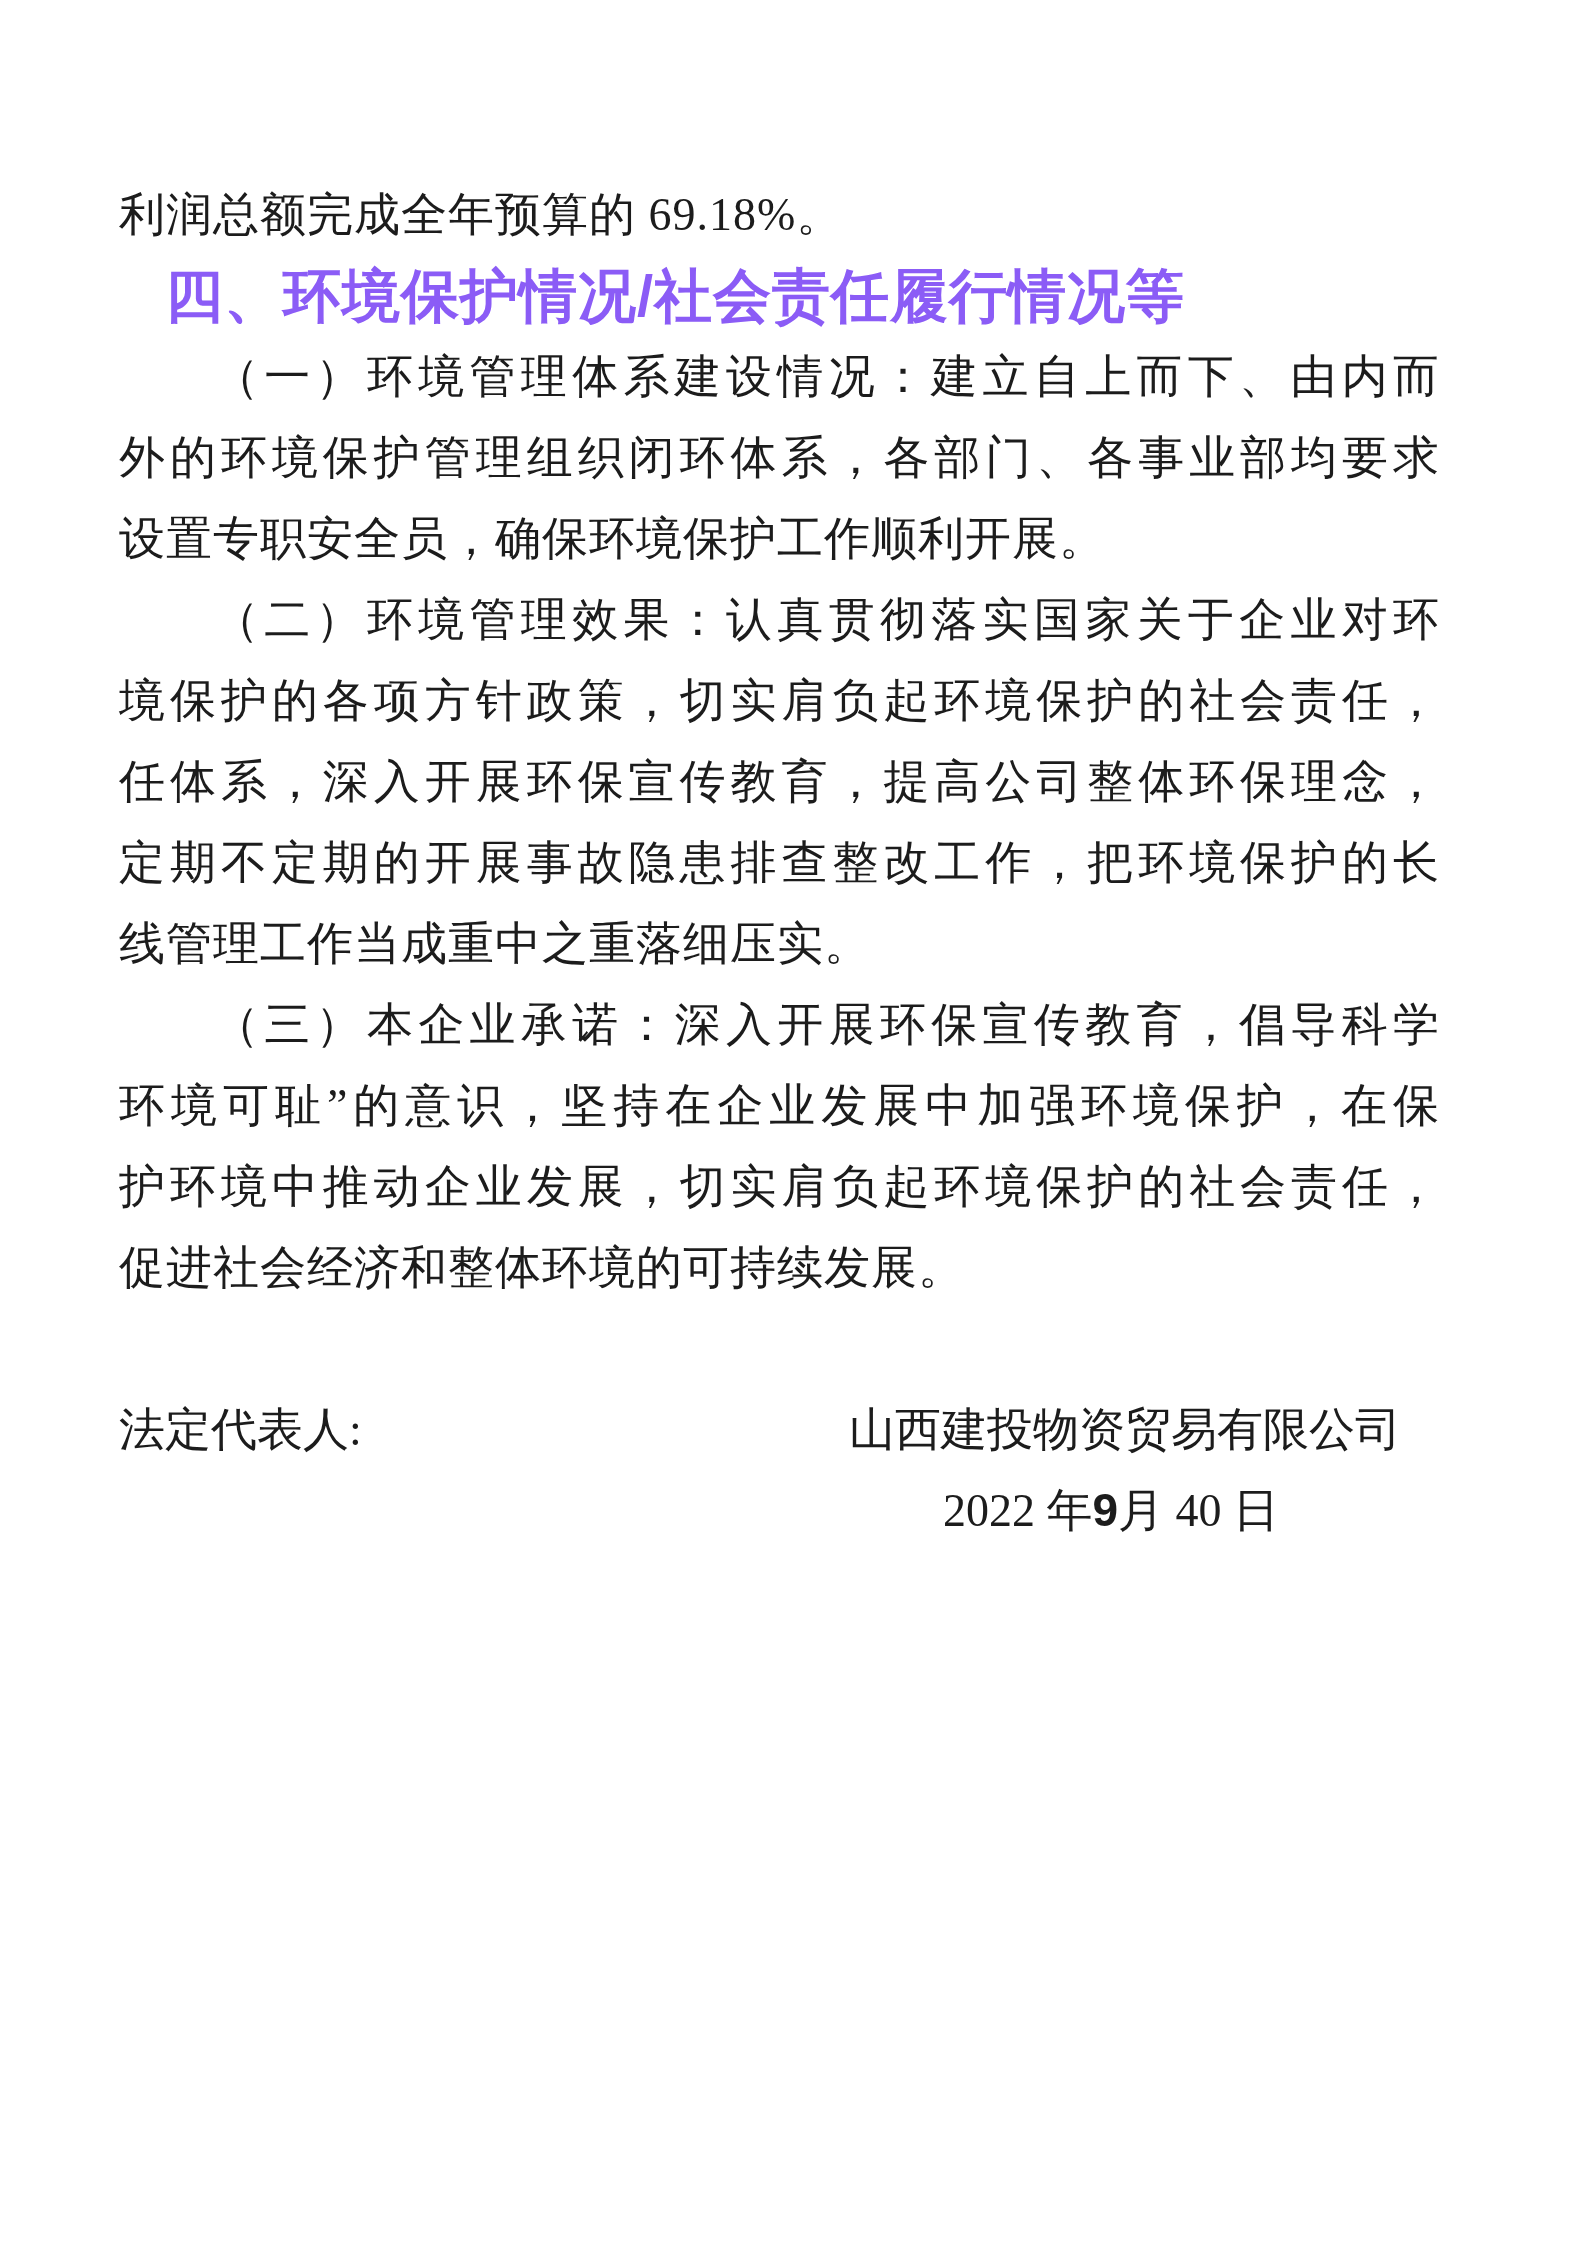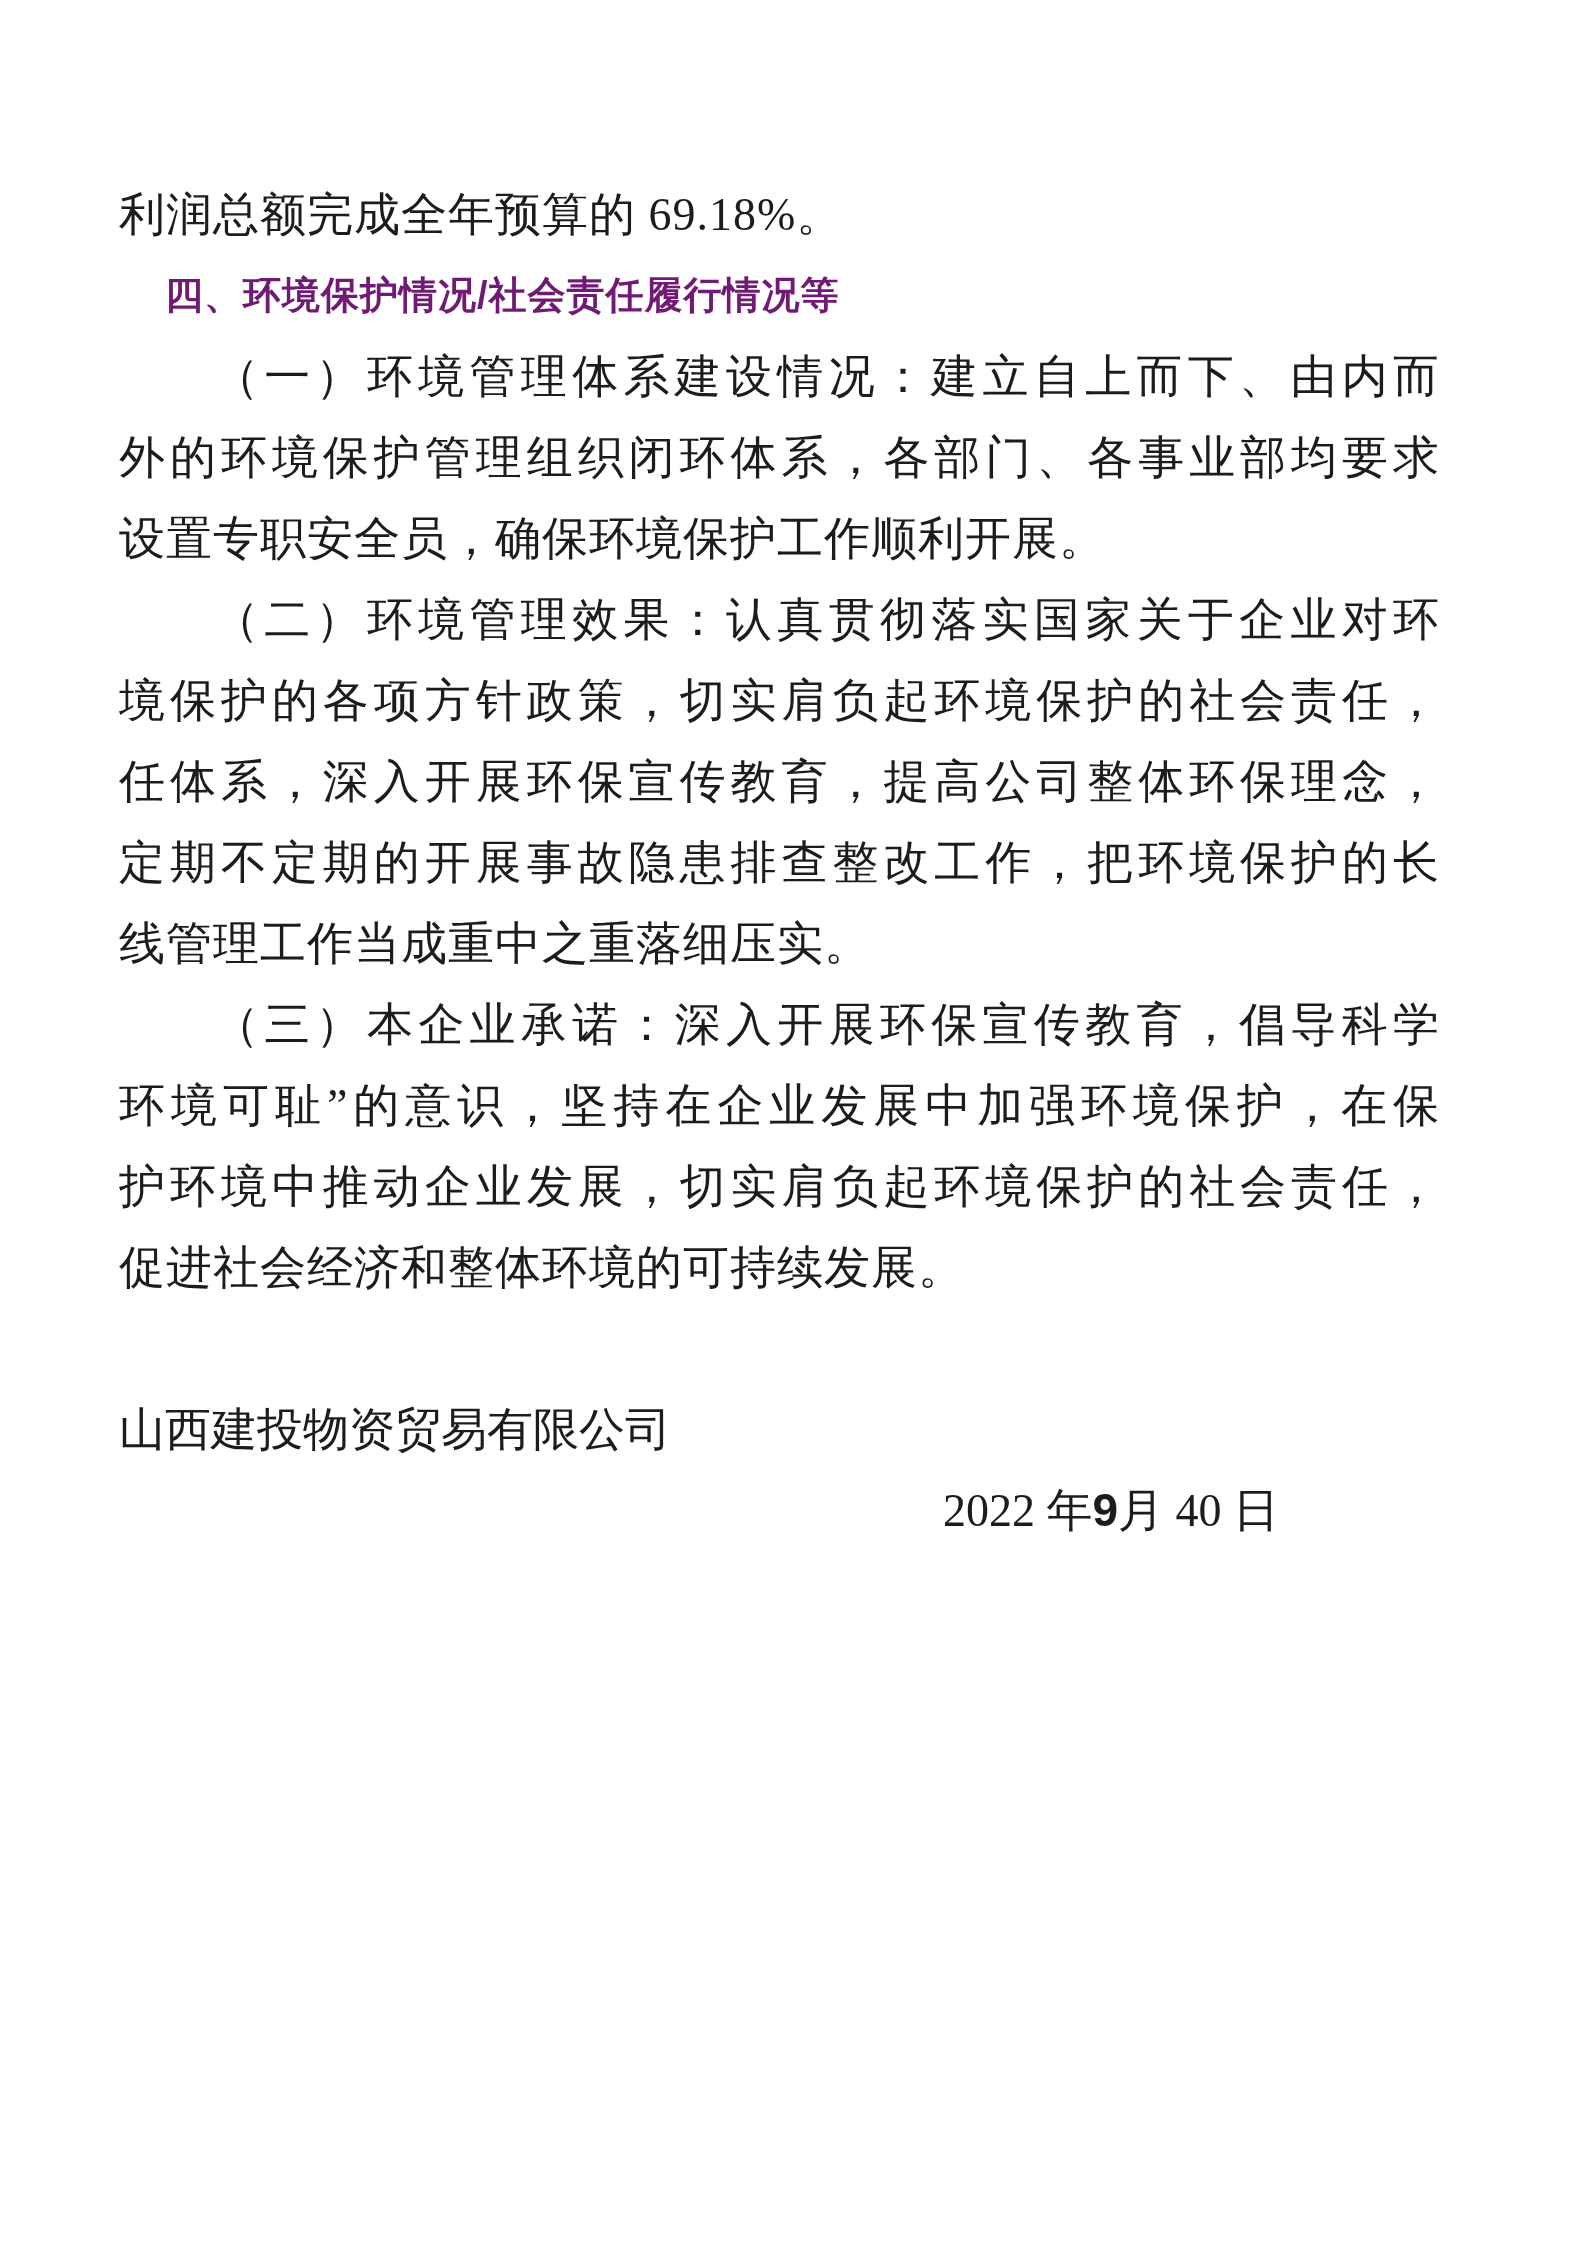--- a/index.html
+++ b/index.html
@@ -29,24 +29,24 @@
     white-space: normal;
     text-align: justify;
     text-align-last: justify;
     -moz-text-align-last: justify;
   }
   .indent2 {
     padding-left: 94px;
   }
   .heading {
     font-weight: 700;
-    color: #701a75;
+    color: #8b5cf6;
     font-family: "Liberation Sans", "DejaVu Sans", sans-serif;
     padding-left: 46px;
-    font-size: 38px;
+    font-size: 58px;
   }
   .spacer-row {
     height: 81px;
   }
   .sig-row {
     display: flex;
     justify-content: space-between;
     align-items: baseline;
     font-size: 46px;
     line-height: 81px;
@@ -87,20 +87,21 @@
   <div class="tline">线管理工作当成重中之重落细压实。</div>
 
   <div class="tline just indent2">（三）本企业承诺：深入开展环保宣传教育，倡导科学</div>
   <div class="tline just">环境可耻”的意识，坚持在企业发展中加强环境保护，在保</div>
   <div class="tline just">护环境中推动企业发展，切实肩负起环境保护的社会责任，</div>
   <div class="tline">促进社会经济和整体环境的可持续发展。</div>
 
   <div class="spacer-row"></div>
 
   <div class="sig-row">
+    <span>法定代表人:</span>
     <span class="sig-company">山西建投物资贸易有限公司</span>
   </div>
 
   <div class="date-row">
     <span>2022 年</span><span class="date-digit-bold">9</span><span>月 40 日</span>
   </div>
 
 </div>
 
 </body></html>

